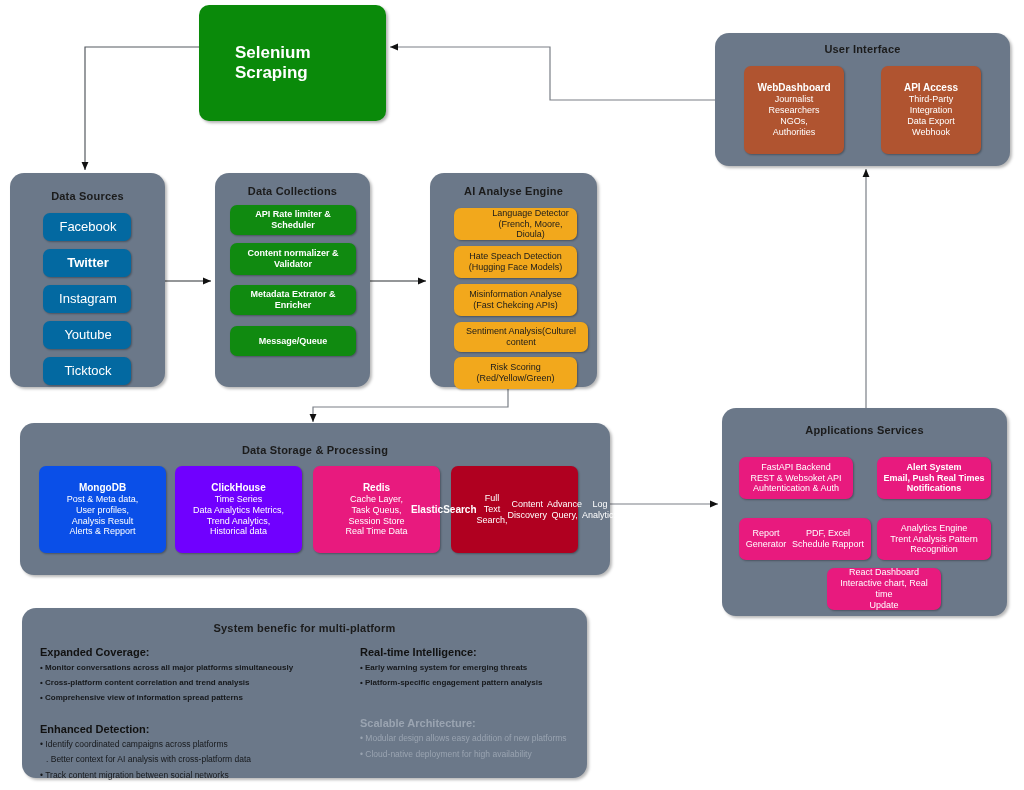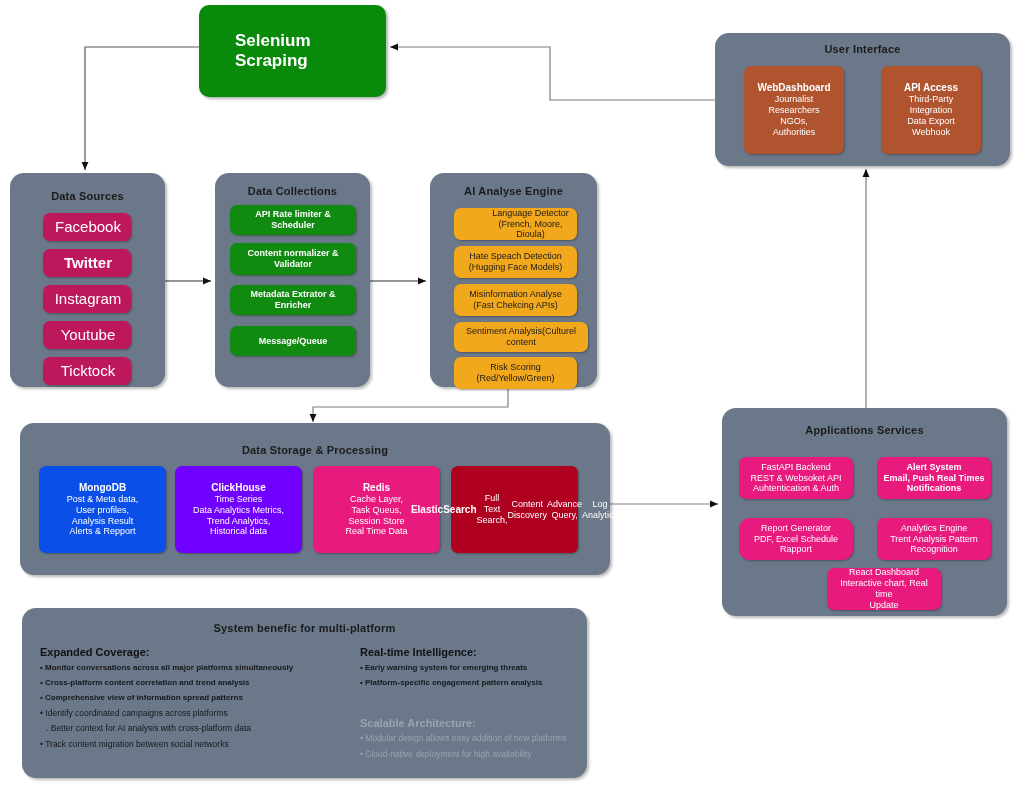--- a/index.html
+++ b/index.html
@@ -51,41 +51,41 @@
     font-size: 9px;
     padding: 2px 4px;
     box-shadow: 1px 1px 2px rgba(0,0,0,0.3);
   }
   .card b { font-size: 10px; display: block; }
   .card .sub { display: block; font-weight: normal; }
 
   
   #selenium {
     position: absolute;
-    left: 199px; top: 5px; width: 187px; height: 92px;
+    left: 199px; top: 5px; width: 187px; height: 116px;
     background: #0a8a0a;
     border-radius: 10px;
     color: #ffffff;
     font-size: 17px;
     font-weight: bold;
     display: flex; align-items: center; justify-content: center;
     box-shadow: 2px 2px 3px rgba(0,0,0,0.3);
     padding-left: 36px;
   }
 
   #ui-panel   { left: 715px; top: 33px;  width: 295px; height: 133px; border-radius: 14px; }
   #src-panel  { left: 10px;  top: 173px; width: 155px; height: 214px; }
   #col-panel  { left: 215px; top: 173px; width: 155px; height: 214px; }
   #ai-panel   { left: 430px; top: 173px; width: 167px; height: 214px; }
   #store-panel{ left: 20px;  top: 423px; width: 590px; height: 152px; }
   #app-panel  { left: 722px; top: 408px; width: 285px; height: 208px; }
   #benefit-panel { left: 22px; top: 608px; width: 565px; height: 170px; }
 
   .ui-card { background: #b05430; font-size: 9px; }
-  .src-card { background: #be185d; font-size: 15px; padding-left: 6px; }
+  .src-card { background: #0369a1; font-size: 13px; padding-left: 6px; }
   .col-card { background: #108a10; font-weight: bold; font-size: 9px; }
   .ai-card  { background: #f2a81c; color: #1b1b1b; font-size: 9px; }
   .app-card { background: #e81a7e; font-size: 9px; }
 
   
   .bn-col { position: absolute; }
   .bn-h {
     font-weight: bold; font-size: 11px; color: #111111;
     margin: 0 0 5px 0;
   }
@@ -218,21 +218,21 @@
       <span>REST &amp; Websoket API</span>
       <span>Auhtentication &amp; Auth</span>
     </div>
 
     <div class="card app-card" style="left:155px; top:49px; width:114px; height:42px; flex-direction:column;font-weight:bold;">
       <span>Alert System</span>
       <span>Email, Push Real Times</span>
       <span>Notifications</span>
     </div>
 
-    <div class="card app-card" style="left:17px; top:110px; width:114px; height:42px; flex-direction:column;border-radius:11px;">
+    <div class="card app-card" style="left:17px; top:110px; width:132px; height:42px; flex-direction:row;">
       <span>Report Generator</span>
       <span>PDF, Excel Schedule Rapport</span>
     </div>
 
     <div class="card app-card" style="left:155px; top:110px; width:114px; height:42px; flex-direction:column;">
       <span>Analytics Engine</span>
       <span>Trent Analysis Pattern</span>
       <span>Recognition</span>
     </div>
 
@@ -245,20 +245,21 @@
 
   <div class="panel" id="benefit-panel">
     <div class="panel-title" style="top:14px;">System benefic for multi-platform</div>
 
     <div class="bn-col" style="left:18px; top:38px; width:300px;">
       <p class="bn-h">Expanded Coverage:</p>
       <p class="bn-li">• Monitor conversations across all major platforms simultaneously</p>
       <p class="bn-li">• Cross-platform content correlation and trend analysis</p>
       <p class="bn-li">• Comprehensive view of information spread patterns</p>
 
+      <p class="bn-h" style="margin-top:20px;">Enhanced Detection:</p>
       <p class="bn-li light">• Identify coordinated campaigns across platforms</p>
       <p class="bn-li light" style="margin-left:6px;">. Better context for AI analysis with cross-platform data</p>
       <p class="bn-li light">• Track content migration between social networks</p>
     </div>
 
     <div class="bn-col" style="left:338px; top:38px; width:230px;">
       <p class="bn-h">Real-time Intelligence:</p>
       <p class="bn-li">• Early warning system for emerging threats</p>
       <p class="bn-li">• Platform-specific engagement pattern analysis</p>
 

